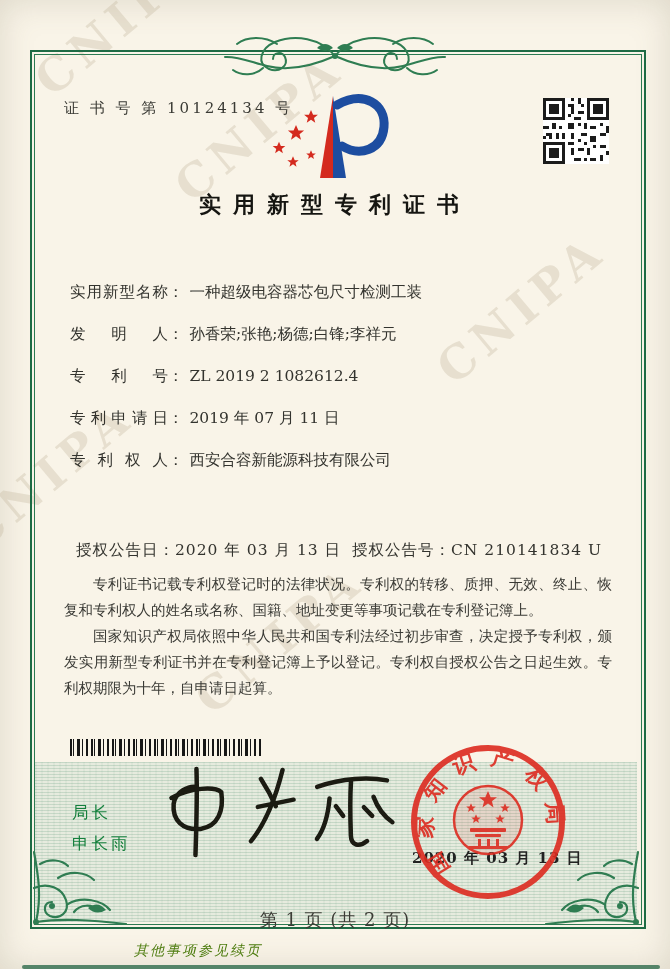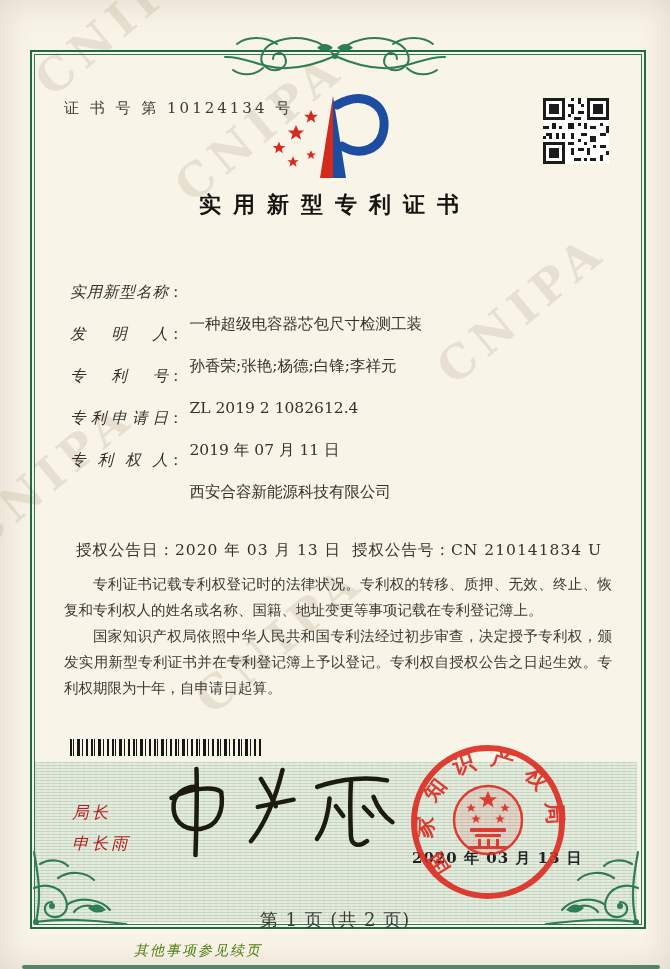--- a/index.html
+++ b/index.html
@@ -34,39 +34,39 @@
   .cert-no{position:absolute;left:64px;top:99px;font-size:15px;letter-spacing:3px;
            color:#3a3a34;z-index:4;}
   .logo{position:absolute;left:262px;top:88px;z-index:4;}
   .qr{position:absolute;left:543px;top:98px;z-index:4;}
   .title{position:absolute;left:0;right:0;top:190px;text-align:center;
          font-size:22px;font-weight:bold;letter-spacing:12px;color:#151511;z-index:4;}
   
   .row{position:absolute;left:70px;width:548px;font-size:15.5px;color:#33332e;z-index:4;
        line-height:22px;}
   .lb{display:inline-block;width:98px;text-align:justify;text-align-last:justify;
-      vertical-align:top;font-style:italic;}
+      vertical-align:top;}
   .colon{vertical-align:top;}
-  .val{display:inline-block;width:416px;vertical-align:top;margin-left:6px;margin-top:32px;}
+  .val{display:inline-block;width:416px;vertical-align:top;margin-left:6px;}
   .r0{top:281px;} .r1{top:323px;} .r2{top:365px;} .r3{top:407px;} .r4{top:449px;} .r5{top:491px;}
   .grant{position:absolute;left:76px;top:540px;width:560px;font-size:15.5px;
          color:#33332e;z-index:4;letter-spacing:1px;}
   .grant .g2{position:absolute;left:276px;top:0;}
   
   .paras{position:absolute;left:64px;top:571px;width:548px;z-index:4;}
   .paras p{margin:0;font-size:14.5px;line-height:26px;color:#3a3a35;
            text-indent:2em;text-align:justify;}
   
   .barcode{position:absolute;left:70px;top:739px;width:192px;height:17px;z-index:4;
     background-image:repeating-linear-gradient(90deg,#171717 0 2px,transparent 2px 3px,
       #171717 3px 4px,transparent 4px 7px,#171717 7px 10px,transparent 10px 12px,
       #171717 12px 13px,transparent 13px 16px,#171717 16px 18px,transparent 18px 21px);}
   
   .sig-block{position:absolute;left:72px;top:797px;z-index:4;font-size:16.5px;
-             color:#b91c1c;letter-spacing:3px;line-height:31px;font-style:italic;}
+             color:#15803d;letter-spacing:3px;line-height:31px;}
   .autograph{position:absolute;left:158px;top:760px;z-index:4;transform:rotate(-2deg);}
   
   .seal-date{position:absolute;left:412px;top:849px;z-index:3;font-size:15px;
              color:#222;letter-spacing:1px;font-weight:bold;}
   .seal{position:absolute;left:406px;top:740px;z-index:4;opacity:.9;}
   
   .page-num{position:absolute;left:0;right:0;top:908px;text-align:center;
             font-size:18px;color:#3c3c36;z-index:4;letter-spacing:1px;}
   .next-note{position:absolute;left:134px;top:942px;font-size:14px;color:#4d7c0f;
              letter-spacing:2px;font-style:italic;z-index:4;}

